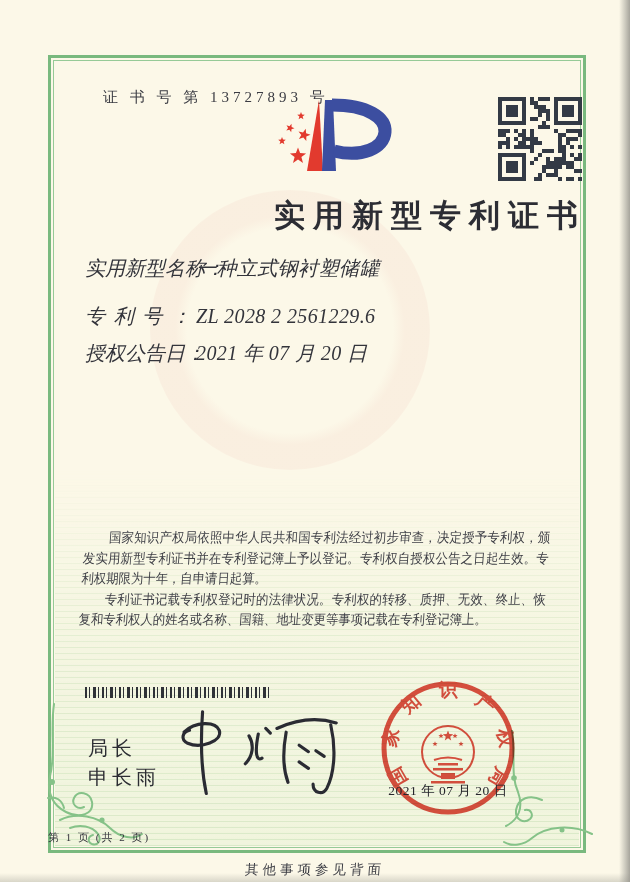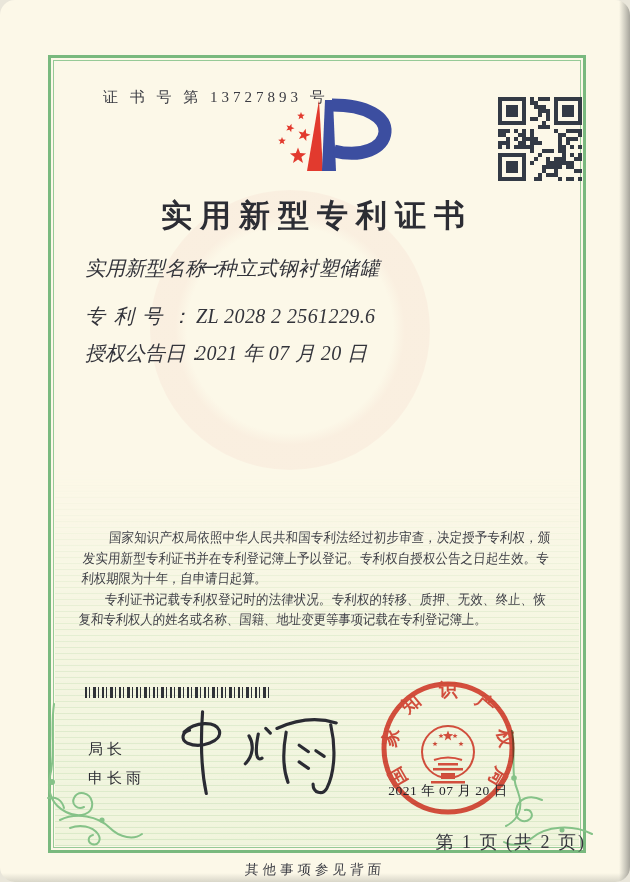--- a/index.html
+++ b/index.html
@@ -1,21 +1,20 @@
 <!DOCTYPE html>
 <html><head>
 <meta charset="utf-8">
 <style>
   html,body{margin:0;padding:0;background:#e9e6da;}
   #paper{
     position:relative;width:630px;height:882px;overflow:hidden;
     background:#fcf8e8;
     font-family:"Liberation Serif","DejaVu Serif",serif;
     color:#33343b;
-    border-radius:15px;
   }
   
   .scan-right{position:absolute;right:0;top:0;width:11px;height:100%;
     background:linear-gradient(90deg,rgba(0,0,0,0),rgba(125,125,120,.40) 60%,rgba(95,95,92,.55));z-index:9;}
   .scan-bottom{position:absolute;left:0;bottom:0;width:100%;height:9px;
     background:linear-gradient(180deg,rgba(0,0,0,0),rgba(150,150,142,.35));z-index:9;}
   
   .bleed{position:absolute;left:150px;top:190px;width:280px;height:280px;border-radius:50%;
     background:radial-gradient(circle,transparent 52%,rgba(222,120,116,.07) 58%,rgba(222,120,116,.07) 70%,transparent 75%);}
   
@@ -29,47 +28,47 @@
       linear-gradient(180deg,rgba(231,242,216,0) 0%,rgba(229,241,211,.55) 100%);
     -webkit-mask-image:linear-gradient(180deg,transparent 52%,rgba(0,0,0,.75) 72%,#000 100%);
     mask-image:linear-gradient(180deg,transparent 52%,rgba(0,0,0,.75) 72%,#000 100%);}
   .flourish{position:absolute;z-index:2;}
   .fl-bl{left:40px;top:702px;}
   .fl-br{left:498px;top:730px;transform:scaleX(-1);}
   
   .cert-no{position:absolute;left:103px;top:88px;font-size:15px;letter-spacing:4px;color:#3a3b42;z-index:3;}
   .logo{position:absolute;left:266px;top:92px;z-index:3;}
   .qr{position:absolute;left:498px;top:97px;z-index:3;}
-  .title{position:absolute;left:48px;top:195px;width:538px;text-align:center;
+  .title{position:absolute;left:48px;top:195px;width:538px;text-align:right;
     font-size:31px;font-weight:600;letter-spacing:8px;color:#2c2d34;z-index:3;}
   
   .fields{position:absolute;left:85px;top:257px;width:478px;font-size:20px;z-index:3;font-style:italic;}
   .f-row{line-height:22px;margin-bottom:15px;white-space:nowrap;}
   .f-row.first{margin-bottom:26px;}
   .f-label{display:inline-block;width:106px;text-align:justify;text-align-last:justify;color:#33343b;}
   .f-value{letter-spacing:.4px;color:#33343b;}
   .f-row.split{display:flex;gap:8px;align-items:center;}
   
   .paras{position:absolute;left:85px;top:528px;width:512px;z-index:3;
     transform:skewX(-4deg) scaleX(.91);transform-origin:left top;
     font-size:13.6px;line-height:20.5px;color:#3e3f46;text-align:justify;}
   .paras p{margin:0;text-indent:2em;}
   
   .barcode{position:absolute;left:85px;top:687px;width:184px;height:11px;z-index:3;
     background:repeating-linear-gradient(90deg,#2f3137 0 2px,transparent 2px 4px,#2f3137 4px 5px,transparent 5px 8px,#2f3137 8px 11px,transparent 11px 13px,#2f3137 13px 14px,transparent 14px 17px);}
   .signer{position:absolute;left:88px;top:734px;z-index:3;
     font-family:"Liberation Sans","DejaVu Sans",sans-serif;
-    font-size:15px;letter-spacing:4px;color:#2c2d33;line-height:29px;}
+    font-size:20px;letter-spacing:4px;color:#2c2d33;line-height:29px;}
   .autograph{position:absolute;left:158px;top:700px;z-index:4;}
   .autograph path{stroke:#2a2b33;stroke-width:3.4;fill:none;stroke-linecap:round;stroke-linejoin:round;}
   .seal{position:absolute;left:378px;top:678px;z-index:3;mix-blend-mode:multiply;opacity:.93;}
   .seal-date{position:absolute;left:378px;top:782px;width:140px;text-align:center;
     font-size:13.5px;letter-spacing:.5px;color:#26262c;z-index:4;}
-  .page-ind{position:absolute;left:48px;top:830px;width:538px;text-align:right;
-    font-size:18px;letter-spacing:2px;color:#34353c;z-index:3;}
+  .page-ind{position:absolute;left:48px;top:830px;width:538px;text-align:left;
+    font-size:11px;letter-spacing:2px;color:#34353c;z-index:3;}
   .back-note{position:absolute;left:0;top:861px;width:630px;text-align:center;
     font-size:13.5px;letter-spacing:4px;color:#3b3c43;z-index:3;transform:skewX(-4deg);}
 </style>
 </head>
 <body>
 
 <div id="paper">
   <div class="bleed"></div>
   <div class="frame"></div>
 

